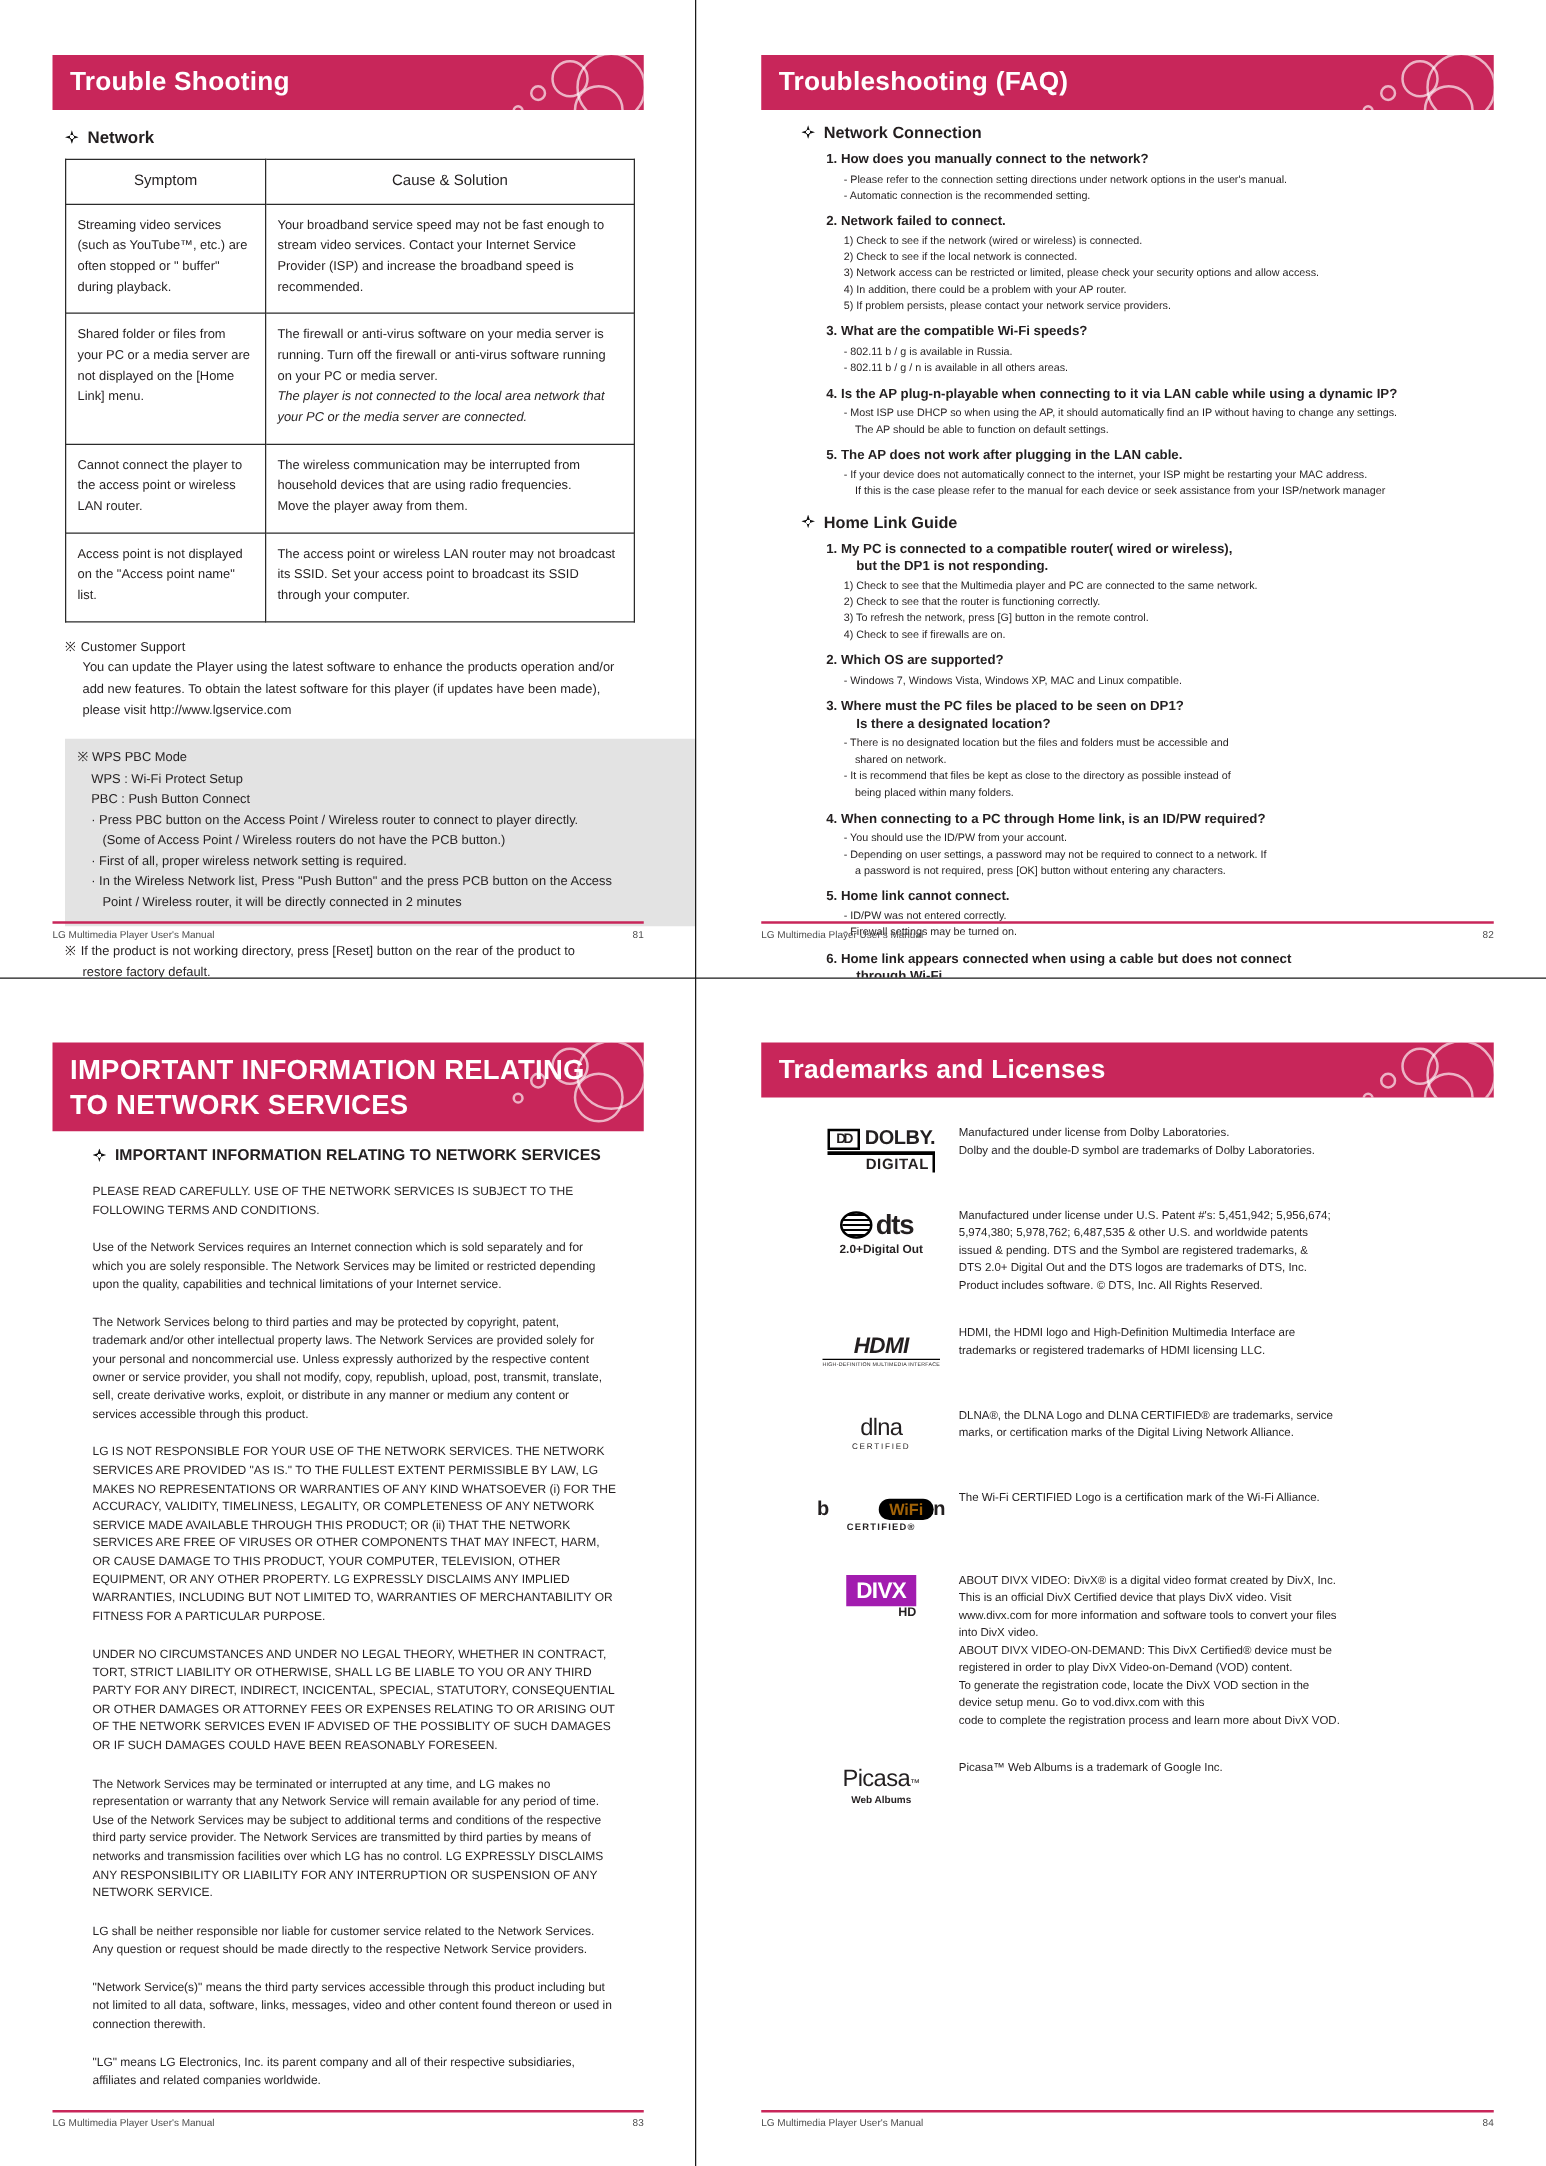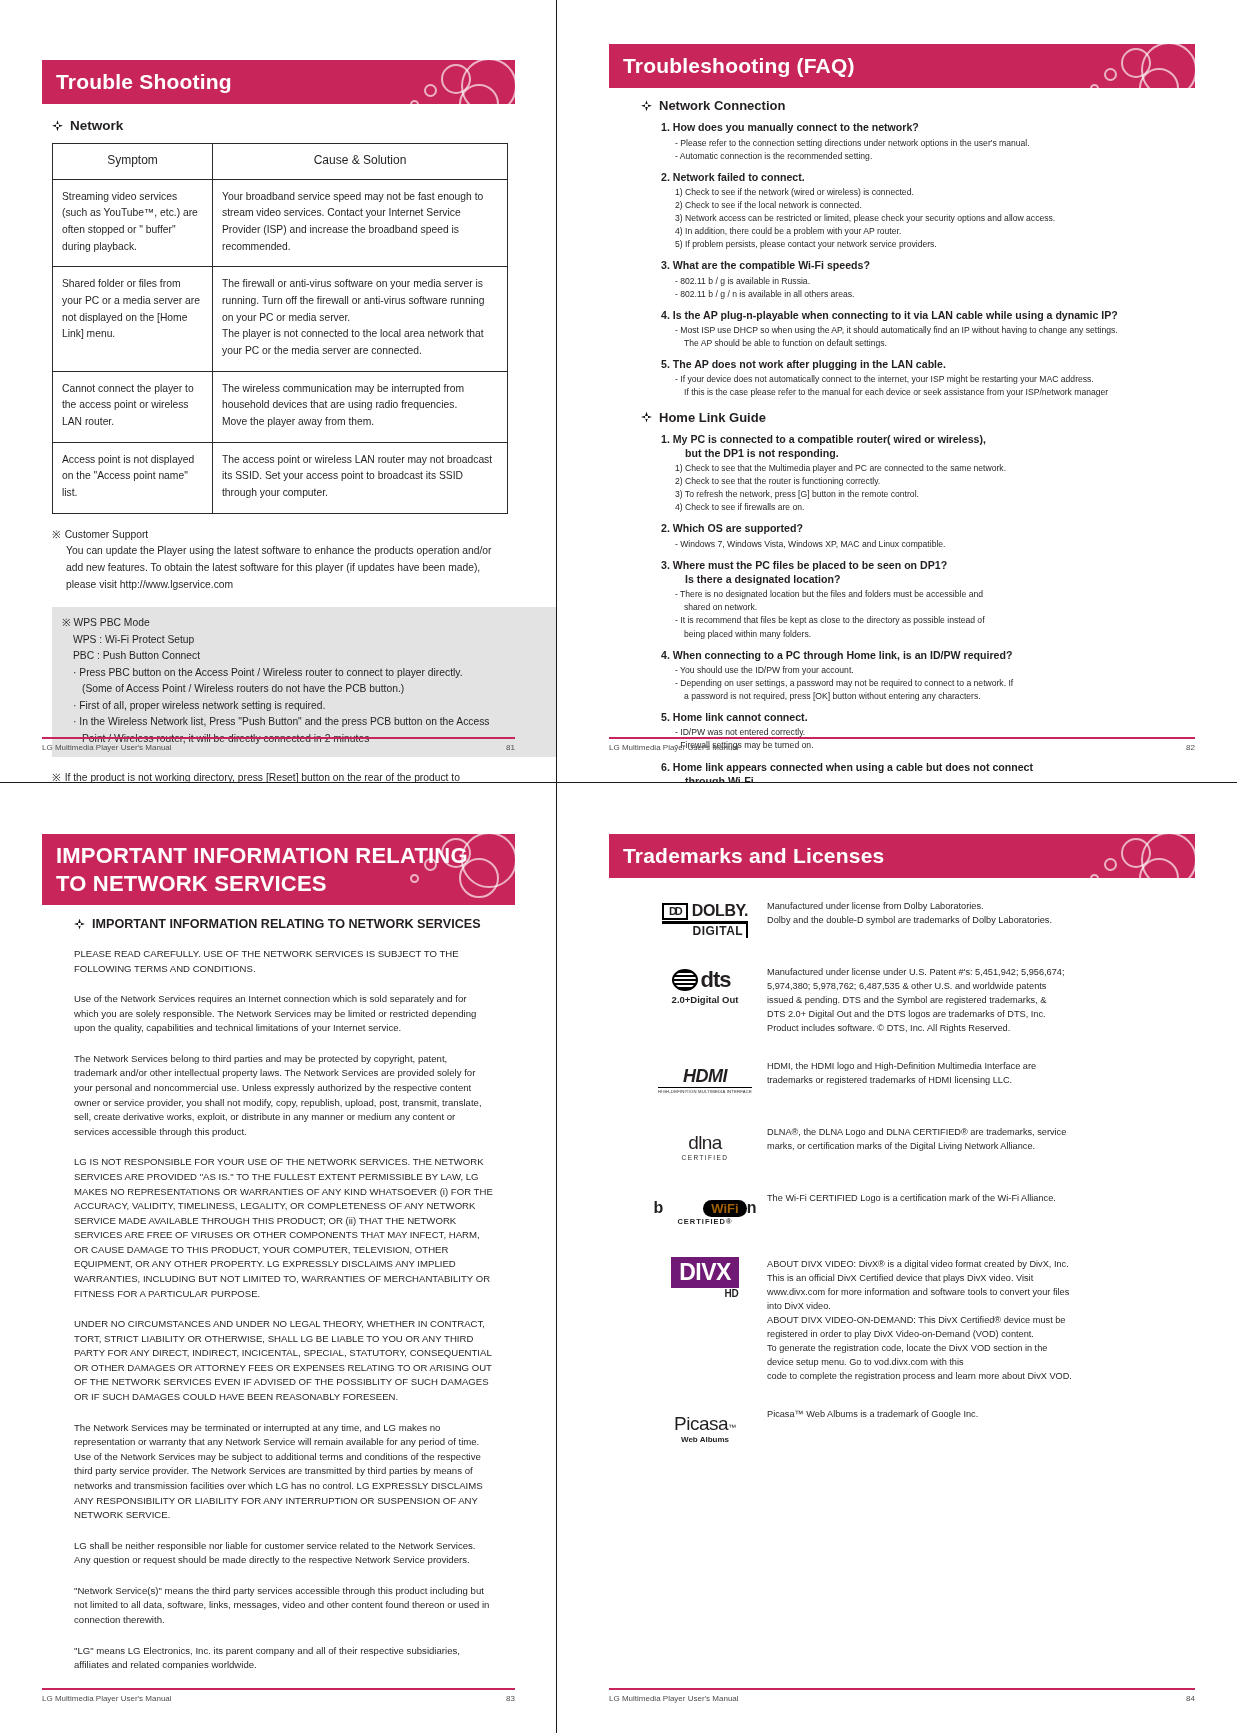--- a/index.html
+++ b/index.html
@@ -189,22 +189,22 @@
   .lg-wifi { text-align: center; }
   .lg-wifi .word { font-size: 16px; font-weight: bold; }
   .lg-wifi .pill {
     display: inline-block; background: #000; color: #a16207;
     border-radius: 9px; padding: 1px 8px; font-size: 13px; font-weight: bold; margin-left: 40px;
   }
   .lg-wifi .sub { font-size: 7.5px; font-weight: bold; letter-spacing: 1px; }
 
   .lg-divx { text-align: center; }
   .lg-divx .word {
-    display: inline-block; background: #701a75; color: #fff;
-    font-size: 23px; font-weight: bold; padding: 2px 8px; letter-spacing: -0.5px;
+    display: inline-block; background: #a21caf; color: #fff;
+    font-size: 18px; font-weight: bold; padding: 2px 8px; letter-spacing: -0.5px;
   }
   .lg-divx .sub { font-size: 10px; font-weight: bold; text-align: right; }
 
   .lg-yt { text-align: center; }
   .lg-yt .word { font-size: 14px; font-weight: bold; }
   .lg-yt .pill {
     display: inline-block; background: #000; color: #fff;
     border-radius: 4px; padding: 0 6px; font-size: 13px; font-weight: bold;
   }
   .lg-yt .sub { font-size: 7.5px; letter-spacing: 2px; font-weight: bold; }
@@ -226,21 +226,21 @@
   }
   #page-81 .footer, #page-83 .footer { left: 42px; right: 42px; bottom: 30px; }
   #page-82 .footer, #page-84 .footer { left: 52px; right: 42px; bottom: 30px; }
 </style>
 </head>
 <body>
 
 <div class="sheet">
 
   <div class="page" id="page-81">
-    <div style="padding:60px 42px 0 42px;">
+    <div style="padding:44px 42px 0 42px;">
       <div class="banner">
         <div class="bubbles">
           <span class="bub b1"></span>
             <span class="bub b2"></span>
             <span class="bub b3"></span>
           <span class="bub b4"></span>
             <span class="bub b5"></span>
         </div>
         <div class="title">Trouble Shooting</div>
       </div>
@@ -265,21 +265,21 @@
             <tr>
               <td>Streaming video services (such as YouTube™, etc.) are often stopped or " buffer" during playback.</td>
               <td>
                 <div>Your broadband service speed may not be fast enough to stream video services. Contact your Internet Service Provider (ISP) and increase the broadband speed is recommended.</div>
               </td>
             </tr>
             <tr>
               <td>Shared folder or files from your PC or a media server are not displayed on the [Home Link] menu.</td>
               <td>
                 <div>The firewall or anti-virus software on your media server is running. Turn off the firewall or anti-virus software running on your PC or media server.</div>
-                <div style="margin-top: 0px;">The player is not connected to the local area network that your PC or the media server are connected.</div>
+                <div style="margin-top: 0px; font-style: italic;">The player is not connected to the local area network that your PC or the media server are connected.</div>
               </td>
             </tr>
             <tr>
               <td>Cannot connect the player to the access point or wireless LAN router.</td>
               <td>
                 <div>The wireless communication may be interrupted from household devices that are using radio frequencies.</div>
                 <div style="margin-top: 0px;">Move the player away from them.</div>
               </td>
             </tr>
             <tr>

